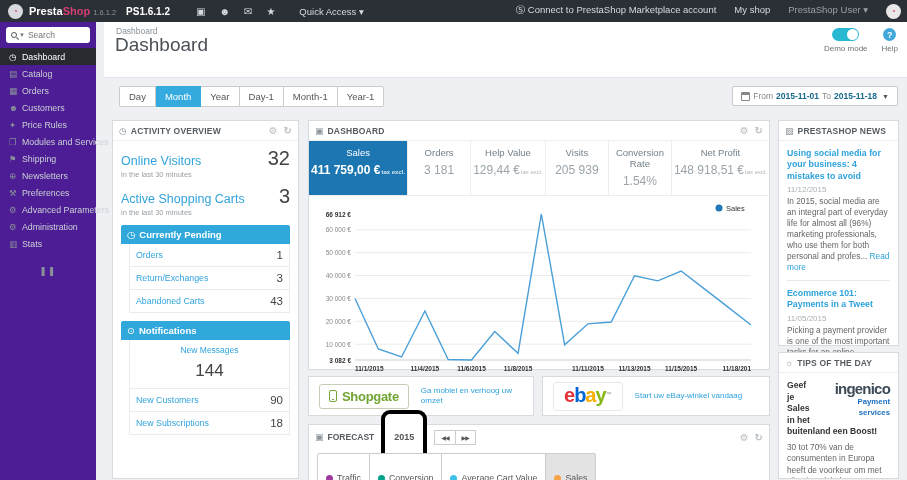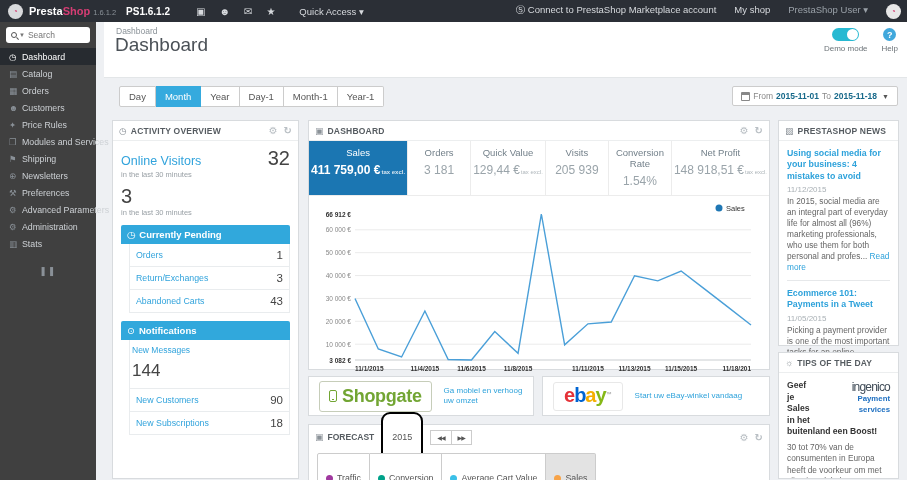--- a/index.html
+++ b/index.html
@@ -19,21 +19,21 @@
   .tb-icons { display:flex; gap:14px; margin-left:26px; color:#d7dade; font-size:10px; }
   .tb-ico { cursor:pointer; }
   .qa { margin-left:24px; color:#d7dade; cursor:pointer; }
   .tb-right { margin-left:auto; display:flex; gap:18px; padding-right:6px; }
   .tb-link { color:#d7dade; cursor:pointer; }
   .tb-user { color:#9aa1a8; cursor:pointer; }
   .avatar { width:15px; height:15px; border-radius:50%; background:#e8e8e8; overflow:hidden;
     display:flex; align-items:center; justify-content:center; font-size:8px; color:#d63d74; }
 
   
-  #sidebar { position:absolute; left:0; top:22px; width:96px; height:458px; background:#404040; }
+  #sidebar { position:absolute; left:0; top:22px; width:96px; height:458px; background:#4c1d95; }
   .search-box { margin:5px 6px; height:16px; background:#fff; border-radius:3px; display:flex;
     align-items:center; padding:0 5px; }
   .mag { width:6px; height:6px; border:1.2px solid #555; border-radius:50%; position:relative; flex:none; }
   .mag::after { content:""; position:absolute; left:4px; top:5px; width:3px; height:1.2px; background:#555;
     transform:rotate(45deg); }
   .search-caret { font-size:6px; color:#777; margin:0 3px 0 2px; }
   .search-box input { border:none; outline:none; width:58px; font-size:8.5px; color:#555;
     font-family:inherit; background:transparent; }
   .menu { margin-top:4px; }
   .mitem { height:17px; display:flex; align-items:center; padding-left:9px; cursor:pointer; }
@@ -87,21 +87,21 @@
   .bluebar { margin:8px 8px 0 8px; background:#31a8dc; color:#fff; font-size:9.5px; font-weight:bold;
     padding:4px 6px; border-radius:2px 2px 0 0; }
   .bluebar .bico { margin-right:4px; font-weight:normal; }
   .bluebar .sub { display:block; font-size:6.8px; font-weight:normal; color:#e3f5fe; margin-top:1px; }
   .rows { margin:0 8px 0 16px; border:1px solid #e9ecee; border-top:none; }
   .arow { display:flex; align-items:center; padding:5px 6px; border-bottom:1px solid #e9ecee; }
   .arow:last-child { border-bottom:none; }
   .arow .lbl { flex:1; color:#31a3dc; font-size:8.8px; }
   .arow .val { color:#444; font-size:11.5px; }
   .notif-table { margin:0 8px 0 16px; border:1px solid #e9ecee; border-top:none; display:flex; }
-  .ncol { flex:1; padding:5px 2px 7px 2px; }
+  .ncol { flex:1; text-align:center; padding:5px 2px 7px 2px; }
   .ncol + .ncol { border-left:1px solid #e9ecee; }
   .ncol .nl { color:#31a3dc; font-size:8.5px; margin-bottom:6px; }
   .ncol .nv { color:#444; font-size:17px; }
 
   
   #dashpanel { left:308px; top:120px; width:462px; height:250px; }
   #kpis { display:flex; border-bottom:1px solid #ececec; }
   .kpi { flex:1; text-align:center; padding:6px 2px 7px 2px; border-left:1px solid #ececec; cursor:pointer; }
   .kpi:first-child { border-left:none; }
   .kpi .l { font-size:9.5px; color:#73808a; margin-bottom:5px; }
@@ -113,30 +113,30 @@
   #chartwrap { padding:4px 8px 0 6px; }
 
   
   .banner { position:absolute; top:376px; height:40px; background:#fff; border:1px solid #d8dbde;
     display:flex; align-items:center; padding:0 10px; }
   #banner-shopgate { left:308px; width:226px; }
   #banner-ebay { left:542px; width:228px; }
   .sgbox { border:1px solid #c6cdb9; border-radius:3px; padding:4px 9px; display:flex; align-items:center; gap:5px; }
   .phone { width:8px; height:12px; border:1.3px solid #72a533; border-radius:2px; position:relative; }
   .phone::after { content:""; position:absolute; left:2px; bottom:1px; width:2px; height:1px; background:#72a533; }
-  .sgname { color:#72a533; font-size:18px; font-weight:bold; letter-spacing:-.3px; }
+  .sgname { color:#72a533; font-size:13px; font-weight:bold; letter-spacing:-.3px; }
   .bnr-link { margin-left:12px; font-size:8px; color:#2ea2db; cursor:pointer; line-height:1.2; }
   .ebaybox { border:1px solid #e8e8e8; border-radius:3px; padding:1px 10px 3px 10px; background:#fff; }
   .ebay-logo { font-size:20px; font-weight:bold; letter-spacing:-1px; }
   .ebay-tm { font-size:6px; color:#999; vertical-align:super; }
 
   
   #forecast { left:308px; top:424px; width:462px; height:70px; }
   #forecast .panel-h { border-bottom:none; height:24px; }
-  .pill { border:2px solid #000000; border-radius:9px; padding:18px 9px; font-size:9px; font-weight:normal;
+  .pill { border:4px solid #000000; border-radius:9px; padding:18px 9px; font-size:9px; font-weight:bold;
     color:#555; margin:0 7px; background:#fff; cursor:pointer; }
   .navb { border:1px solid #ccc; background:#fff; font-size:6px; padding:3px 6px; color:#555;
     letter-spacing:-1px; cursor:pointer; }
   .navb + .navb { border-left:none; }
   #fc-legend { display:flex; padding:4px 8px; }
   .lgb { display:inline-flex; align-items:center; border:1px solid #ccc; background:#fff; padding:19px 8px;
     font-size:8.8px; color:#555; border-left:none; cursor:pointer; }
   .lgb:first-child { border-left:1px solid #ccc; border-radius:2px 0 0 2px; }
   .lgb:last-child { border-radius:0 2px 2px 0; }
   .lgb.active { background:#e3e3e3; }
@@ -149,21 +149,21 @@
   .nitem .d { color:#a9b0b5; font-size:8px; margin:3px 0 2px 0; }
   .nitem .b { color:#666; font-size:8.3px; line-height:1.32; }
   .nitem .rm { color:#2ea2db; cursor:pointer; }
   .ndiv { border-top:1px solid #e6e8ea; margin:7px 0; }
   .findmore { text-align:center; color:#2ea2db; font-size:8.8px; font-weight:bold; margin-top:8px; cursor:pointer; }
 
   
   #tips { left:778px; top:352px; width:121px; height:127px; overflow:hidden; }
   #tips-body { padding:7px 8px; font-size:8.3px; }
   .ing { float:right; text-align:right; width:72%; margin:2px 0 2px 4px; }
-  .ing .n { font-size:12px; font-weight:normal; color:#3f4b57; letter-spacing:-.8px; line-height:.95; }
+  .ing .n { font-size:15px; font-weight:bold; color:#3f4b57; letter-spacing:-.8px; line-height:.95; }
   .ing .p { font-size:7.8px; font-weight:bold; color:#1d6fc1; line-height:1.1; }
   .tip-title { font-weight:bold; color:#333; font-size:8.6px; line-height:1.35; }
   .tip-body { clear:none; color:#666; line-height:1.38; margin-top:4px; }
 </style>
 </head>
 <body>
 
 <div id="topbar">
   <span class="logo-circle">◔</span>
   <span class="brand">
@@ -282,20 +282,21 @@
     <span class="ttl">ACTIVITY OVERVIEW</span>
     <span class="hbtn">⚙</span>
     <span class="hbtn">↻</span>
   </div>
   <div class="bigstat">
     <span class="lbl">Online Visitors</span>
     <span class="val">32</span>
   </div>
   <div class="substat">in the last 30 minutes</div>
   <div class="bigstat">
+    <span class="lbl">Active Shopping Carts</span>
     <span class="val">3</span>
   </div>
   <div class="substat">in the last 30 minutes</div>
 
   <div class="bluebar">
     <span class="bico">◷</span><span>Currently Pending</span>
   </div>
   <div class="rows" id="pending-rows">
       <div class="arow">
     <span class="lbl">Orders</span>
@@ -344,21 +345,21 @@
   <div id="kpis">
       <div class="kpi active">
     <div class="l">Sales</div>
     <div class="v">411 759,00 €<span class="sfx">tax excl.</span></div>
   </div>
       <div class="kpi">
     <div class="l">Orders</div>
     <div class="v">3 181</div>
   </div>
       <div class="kpi">
-    <div class="l">Quick Value</div>
+    <div class="l">Help Value</div>
     <div class="v">129,44 €<span class="sfx">tax excl.</span></div>
   </div>
       <div class="kpi">
     <div class="l">Visits</div>
     <div class="v">205 939</div>
   </div>
       <div class="kpi">
     <div class="l">Conversion Rate</div>
     <div class="v">1.54%</div>
   </div>

